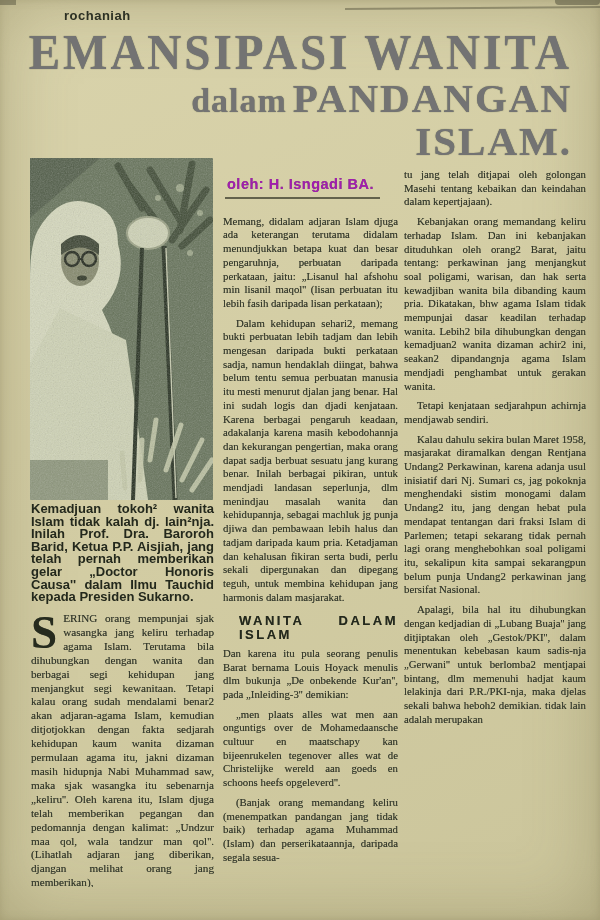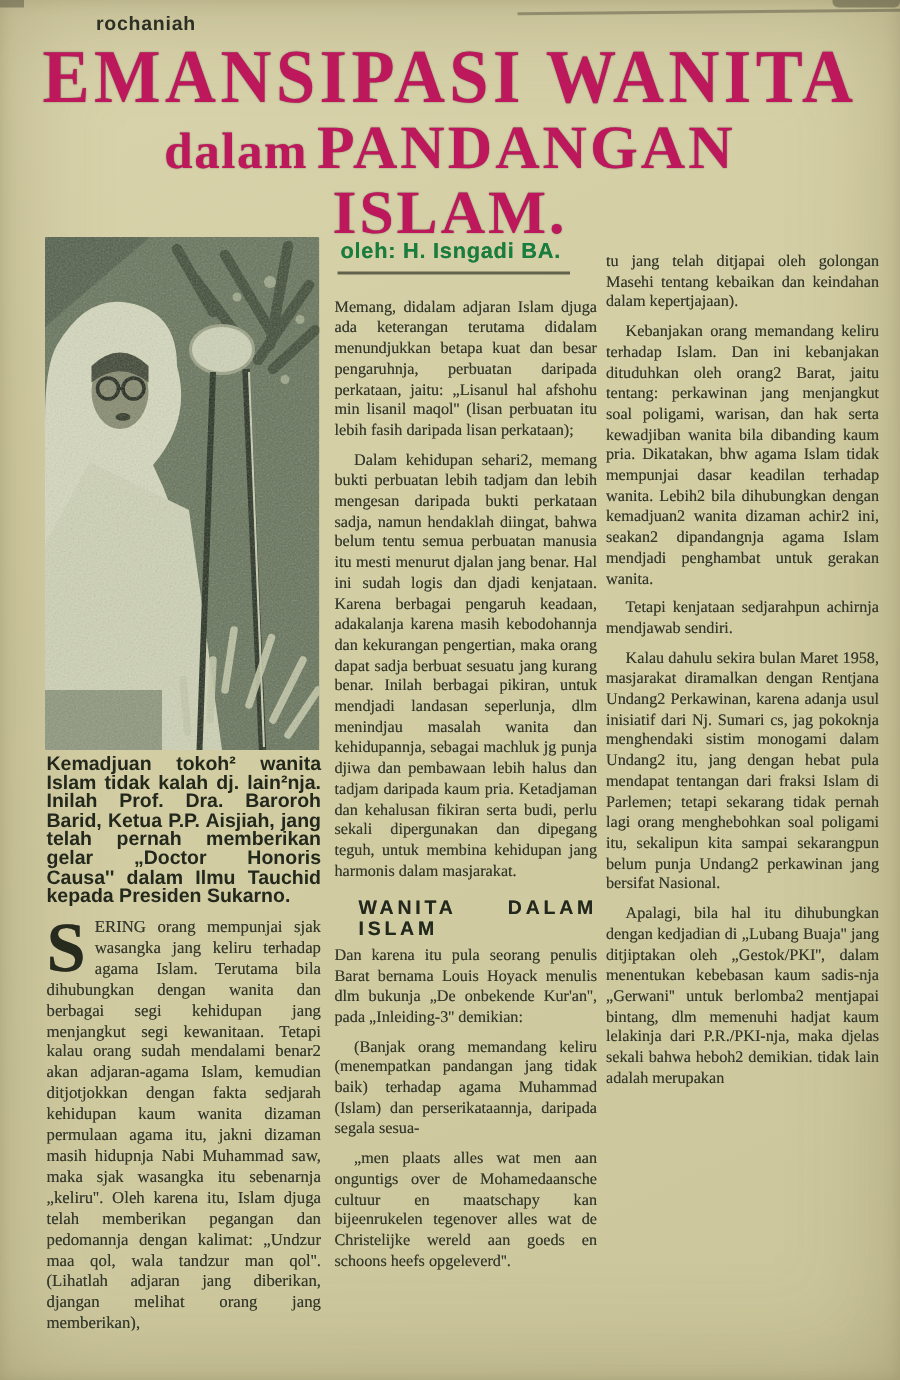--- a/index.html
+++ b/index.html
@@ -13,22 +13,22 @@
     box-shadow:inset 0 0 70px rgba(110,100,60,.35), inset 0 0 10px rgba(120,110,70,.25);}
   .artifact{position:absolute;background:#4e4c38;pointer-events:none;}
   .top-line{top:7px;left:345px;width:255px;height:2px;opacity:.45;transform:rotate(-.5deg);}
   .tr-smudge{top:0;left:555px;width:45px;height:5px;opacity:.5;border-radius:0 0 4px 4px;}
   .tl-smudge{top:0;left:0;width:16px;height:5px;opacity:.45;}
 
   .rubric{position:absolute;top:8px;left:64px;
     font-family:"Liberation Sans",sans-serif;font-weight:bold;font-size:13px;
     letter-spacing:.5px;color:#2c3024;}
 
-  .title{position:absolute;top:28px;left:28px;width:544px;text-align:center;
-    color:#be185d;text-shadow:0 0 1px rgba(60,68,50,.7);line-height:1.05;}
+  .title{position:absolute;top:28px;left:28px;width:544px;text-align:right;
+    color:#737373;text-shadow:0 0 1px rgba(60,68,50,.7);line-height:1.05;}
   .title .l1{font-size:47px;font-weight:bold;letter-spacing:3px;transform:scaleY(1.08);display:block;}
   .title .l2{display:block;margin-top:0;font-weight:bold;letter-spacing:2px;}
   .title .l2 .small{font-size:34px;letter-spacing:1px;}
   .title .l2 .caps{font-size:41px;}
 
   .photo{position:absolute;top:158px;left:30px;width:183px;height:342px;overflow:hidden;border-radius:1px;}
 
   .caption{position:absolute;top:503px;left:31px;width:183px;
     font-family:"Liberation Sans",sans-serif;font-weight:bold;
     font-size:13px;line-height:12.6px;text-align:justify;color:#23281c;}
@@ -39,23 +39,23 @@
   .col p{margin:0 0 6px 0;text-indent:13px;}
   .col p.noindent{text-indent:0;}
 
   .left-body{top:612px;left:31px;width:183px;height:275px;font-size:11.2px;line-height:13.9px;}
   .dropcap{float:left;font-size:47px;line-height:36px;font-weight:bold;
     padding:2px 6px 0 0;color:#262b1e;font-family:"Liberation Serif",serif;}
 
   .mid-col{top:158px;left:223px;width:175px;height:762px;}
   .right-col{top:152px;left:404px;width:182px;height:768px;margin-top:16px;}
 
-  .byline{display:inline-block;margin:4px 0 16px 2px;
+  .byline{display:inline-block;margin:20px 0 16px 2px;
     font-family:"Liberation Sans",sans-serif;font-weight:bold;font-size:14.5px;
-    color:#15803d;letter-spacing:.5px;
+    color:#a21caf;letter-spacing:.5px;
     border-bottom:2px solid rgba(60,62,45,.75);padding:0 6px 5px 2px;}
 
   .subhead{font-family:"Liberation Sans",sans-serif;font-weight:bold;
     font-size:13px;letter-spacing:2.5px;margin:10px 0 5px 16px;color:#23281c;}
 
   .page-number{position:absolute;top:888px;left:36px;font-weight:bold;
     font-size:17px;color:#23281c;font-family:"Liberation Sans",sans-serif;margin-top:40px;}
 </style>
 </head>
 <body>
@@ -126,22 +126,22 @@
 <div class="col left-body">
   <p class="noindent"><span class="dropcap">S</span><span>ERING orang mempunjai sjak wasangka jang keliru terhadap agama Islam. Terutama bila dihubungkan dengan wanita dan berbagai segi kehidupan jang menjangkut segi kewanitaan. Tetapi kalau orang sudah mendalami benar2 akan adjaran-agama Islam, kemudian ditjotjokkan dengan fakta sedjarah kehidupan kaum wanita dizaman permulaan agama itu, jakni dizaman masih hidupnja Nabi Muhammad saw, maka sjak wasangka itu sebenarnja „keliru''. Oleh karena itu, Islam djuga telah memberikan pegangan dan pedomannja dengan kalimat: „Undzur maa qol, wala tandzur man qol''. (Lihatlah adjaran jang diberikan, djangan melihat orang jang memberikan),</span></p>
 </div>
 
 <div class="col mid-col">
   <span class="byline">oleh: H. Isngadi BA.</span>
   <p class="noindent">Memang, didalam adjaran Islam djuga ada keterangan terutama didalam menundjukkan betapa kuat dan besar pengaruhnja, perbuatan daripada perkataan, jaitu: „Lisanul hal afshohu min lisanil maqol'' (lisan perbuatan itu lebih fasih daripada lisan perkataan);</p>
   <p>Dalam kehidupan sehari2, memang bukti perbuatan lebih tadjam dan lebih mengesan daripada bukti perkataan sadja, namun hendaklah diingat, bahwa belum tentu semua perbuatan manusia itu mesti menurut djalan jang benar. Hal ini sudah logis dan djadi kenjataan. Karena berbagai pengaruh keadaan, adakalanja karena masih kebodohannja dan kekurangan pengertian, maka orang dapat sadja berbuat sesuatu jang kurang benar. Inilah berbagai pikiran, untuk mendjadi landasan seperlunja, dlm menindjau masalah wanita dan kehidupannja, sebagai machluk jg punja djiwa dan pembawaan lebih halus dan tadjam daripada kaum pria. Ketadjaman dan kehalusan fikiran serta budi, perlu sekali dipergunakan dan dipegang teguh, untuk membina kehidupan jang harmonis dalam masjarakat.</p>
   <div class="subhead">WANITA DALAM ISLAM</div>
   <p class="noindent">Dan karena itu pula seorang penulis Barat bernama Louis Hoyack menulis dlm bukunja „De onbekende Kur'an'', pada „Inleiding-3'' demikian:</p>
+  <p>„men plaats alles wat men aan onguntigs over de Mohamedaansche cultuur en maatschapy kan bijeenrukelen tegenover alles wat de Christelijke wereld aan goeds en schoons heefs opgeleverd''.</p>
   <p>(Banjak orang memandang keliru (menempatkan pandangan jang tidak baik) terhadap agama Muhammad (Islam) dan perserikataannja, daripada segala sesua-</p>
-  <p>„men plaats alles wat men aan onguntigs over de Mohamedaansche cultuur en maatschapy kan bijeenrukelen tegenover alles wat de Christelijke wereld aan goeds en schoons heefs opgeleverd''.</p>
 </div>
 
 <div class="col right-col">
   <p class="noindent">tu jang telah ditjapai oleh golongan Masehi tentang kebaikan dan keindahan dalam kepertjajaan).</p>
   <p>Kebanjakan orang memandang keliru terhadap Islam. Dan ini kebanjakan dituduhkan oleh orang2 Barat, jaitu tentang: perkawinan jang menjangkut soal poligami, warisan, dan hak serta kewadjiban wanita bila dibanding kaum pria. Dikatakan, bhw agama Islam tidak mempunjai dasar keadilan terhadap wanita. Lebih2 bila dihubungkan dengan kemadjuan2 wanita dizaman achir2 ini, seakan2 dipandangnja agama Islam mendjadi penghambat untuk gerakan wanita.</p>
   <p>Tetapi kenjataan sedjarahpun achirnja mendjawab sendiri.</p>
   <p>Kalau dahulu sekira bulan Maret 1958, masjarakat diramalkan dengan Rentjana Undang2 Perkawinan, karena adanja usul inisiatif dari Nj. Sumari cs, jag pokoknja menghendaki sistim monogami dalam Undang2 itu, jang dengan hebat pula mendapat tentangan dari fraksi Islam di Parlemen; tetapi sekarang tidak pernah lagi orang menghebohkan soal poligami itu, sekalipun kita sampai sekarangpun belum punja Undang2 perkawinan jang bersifat Nasional.</p>
   <p>Apalagi, bila hal itu dihubungkan dengan kedjadian di „Lubang Buaja'' jang ditjiptakan oleh „Gestok/PKI'', dalam menentukan kebebasan kaum sadis-nja „Gerwani'' untuk berlomba2 mentjapai bintang, dlm memenuhi hadjat kaum lelakinja dari P.R./PKI-nja, maka djelas sekali bahwa heboh2 demikian. tidak lain adalah merupakan</p>
 </div>
 

